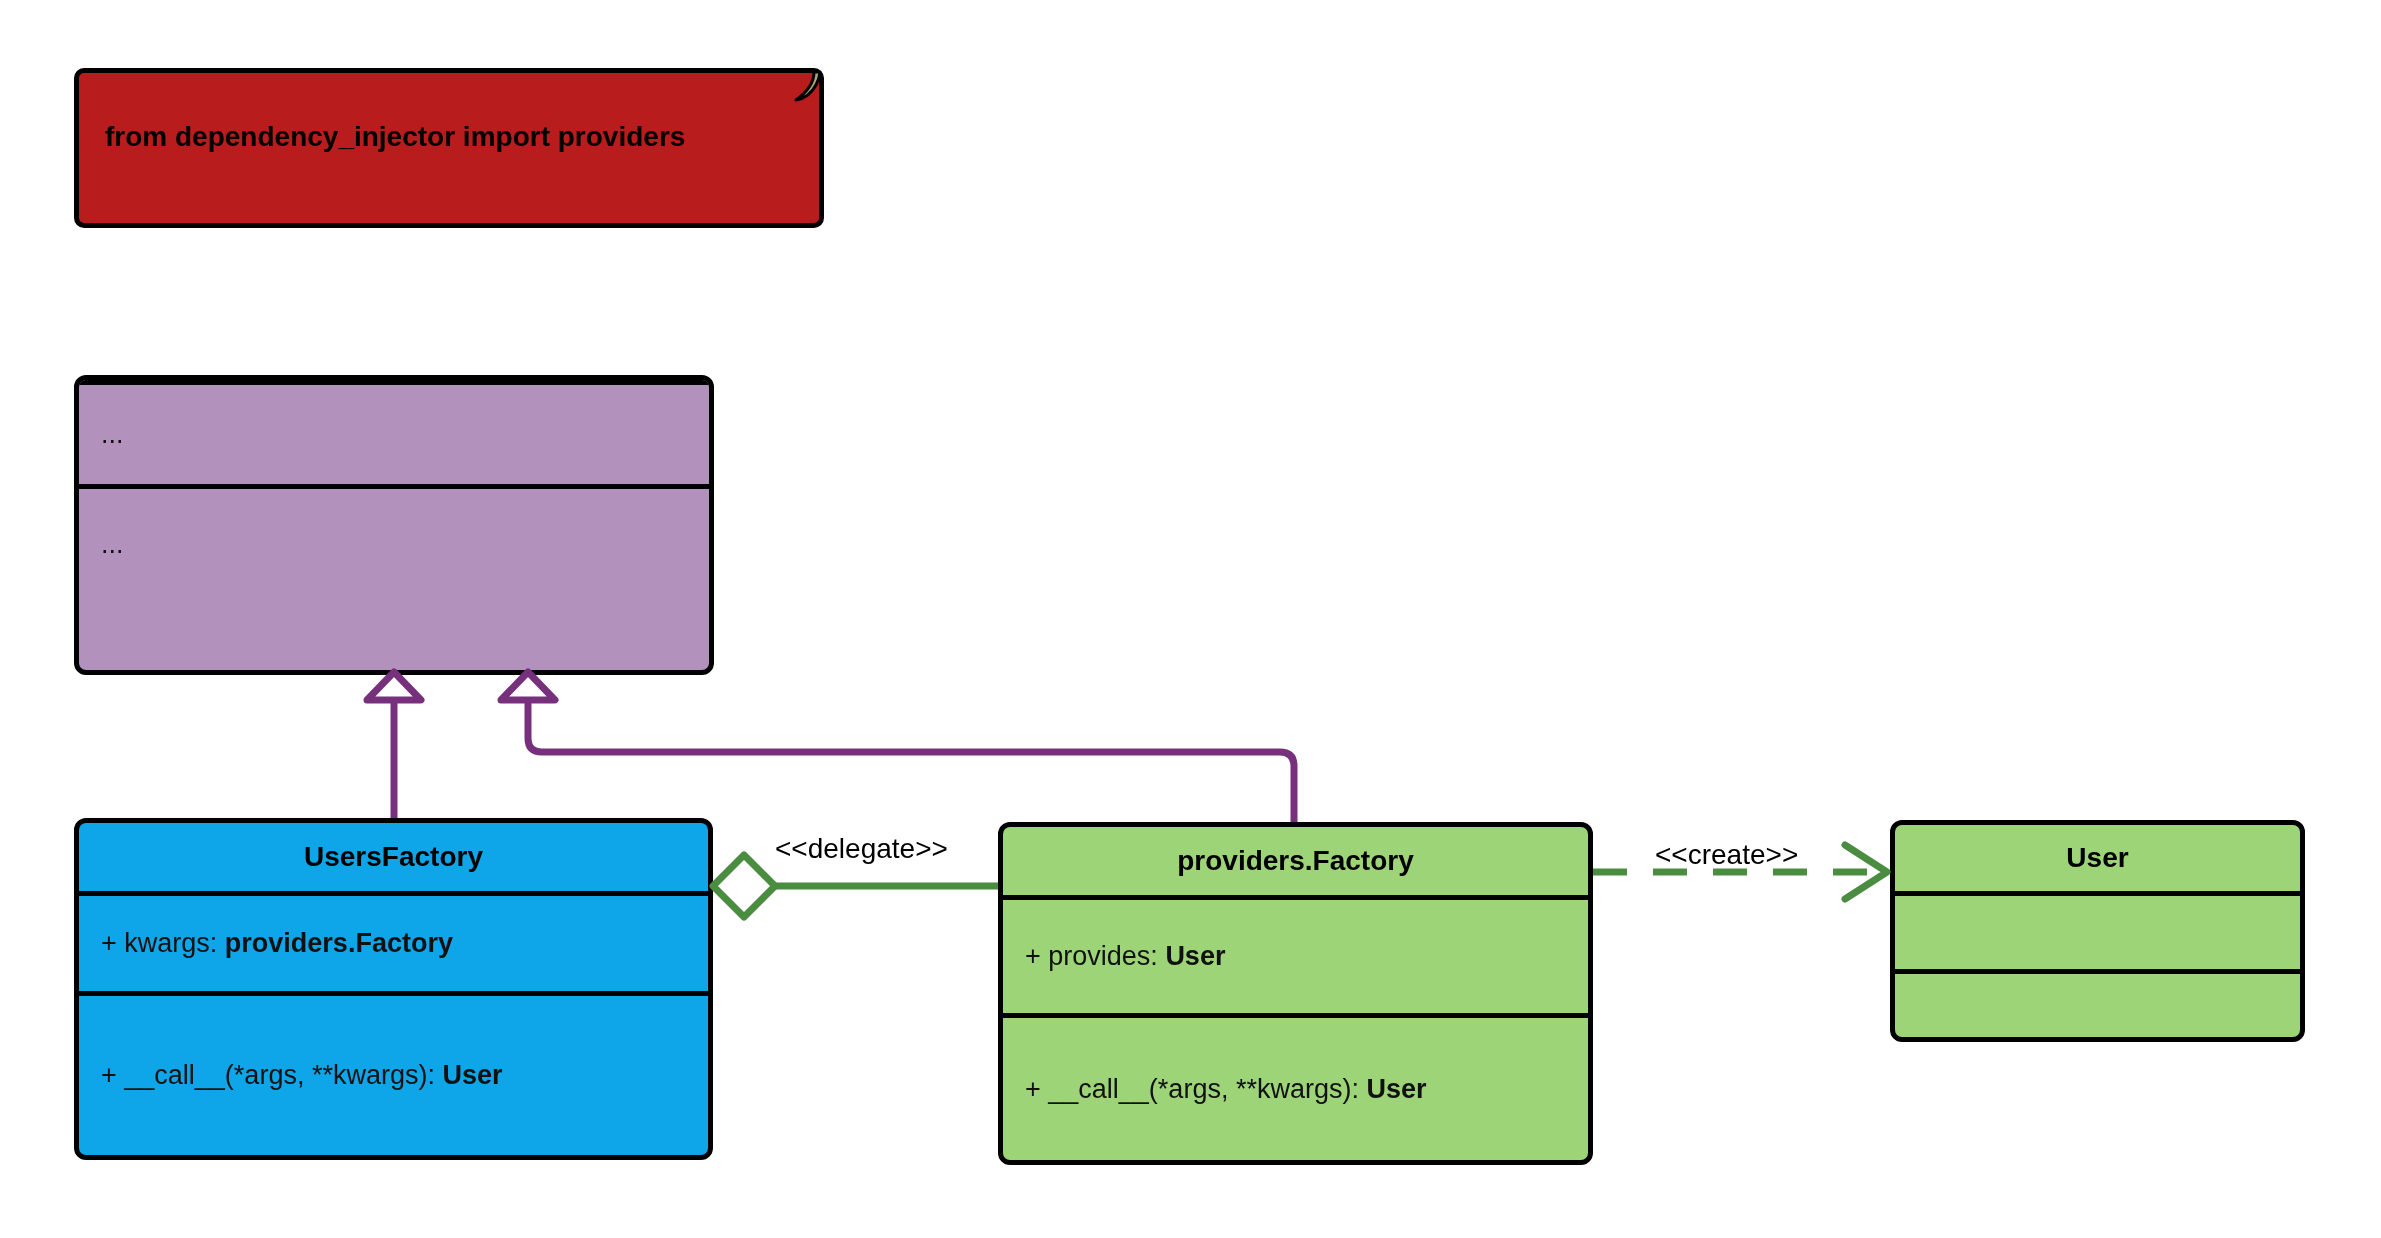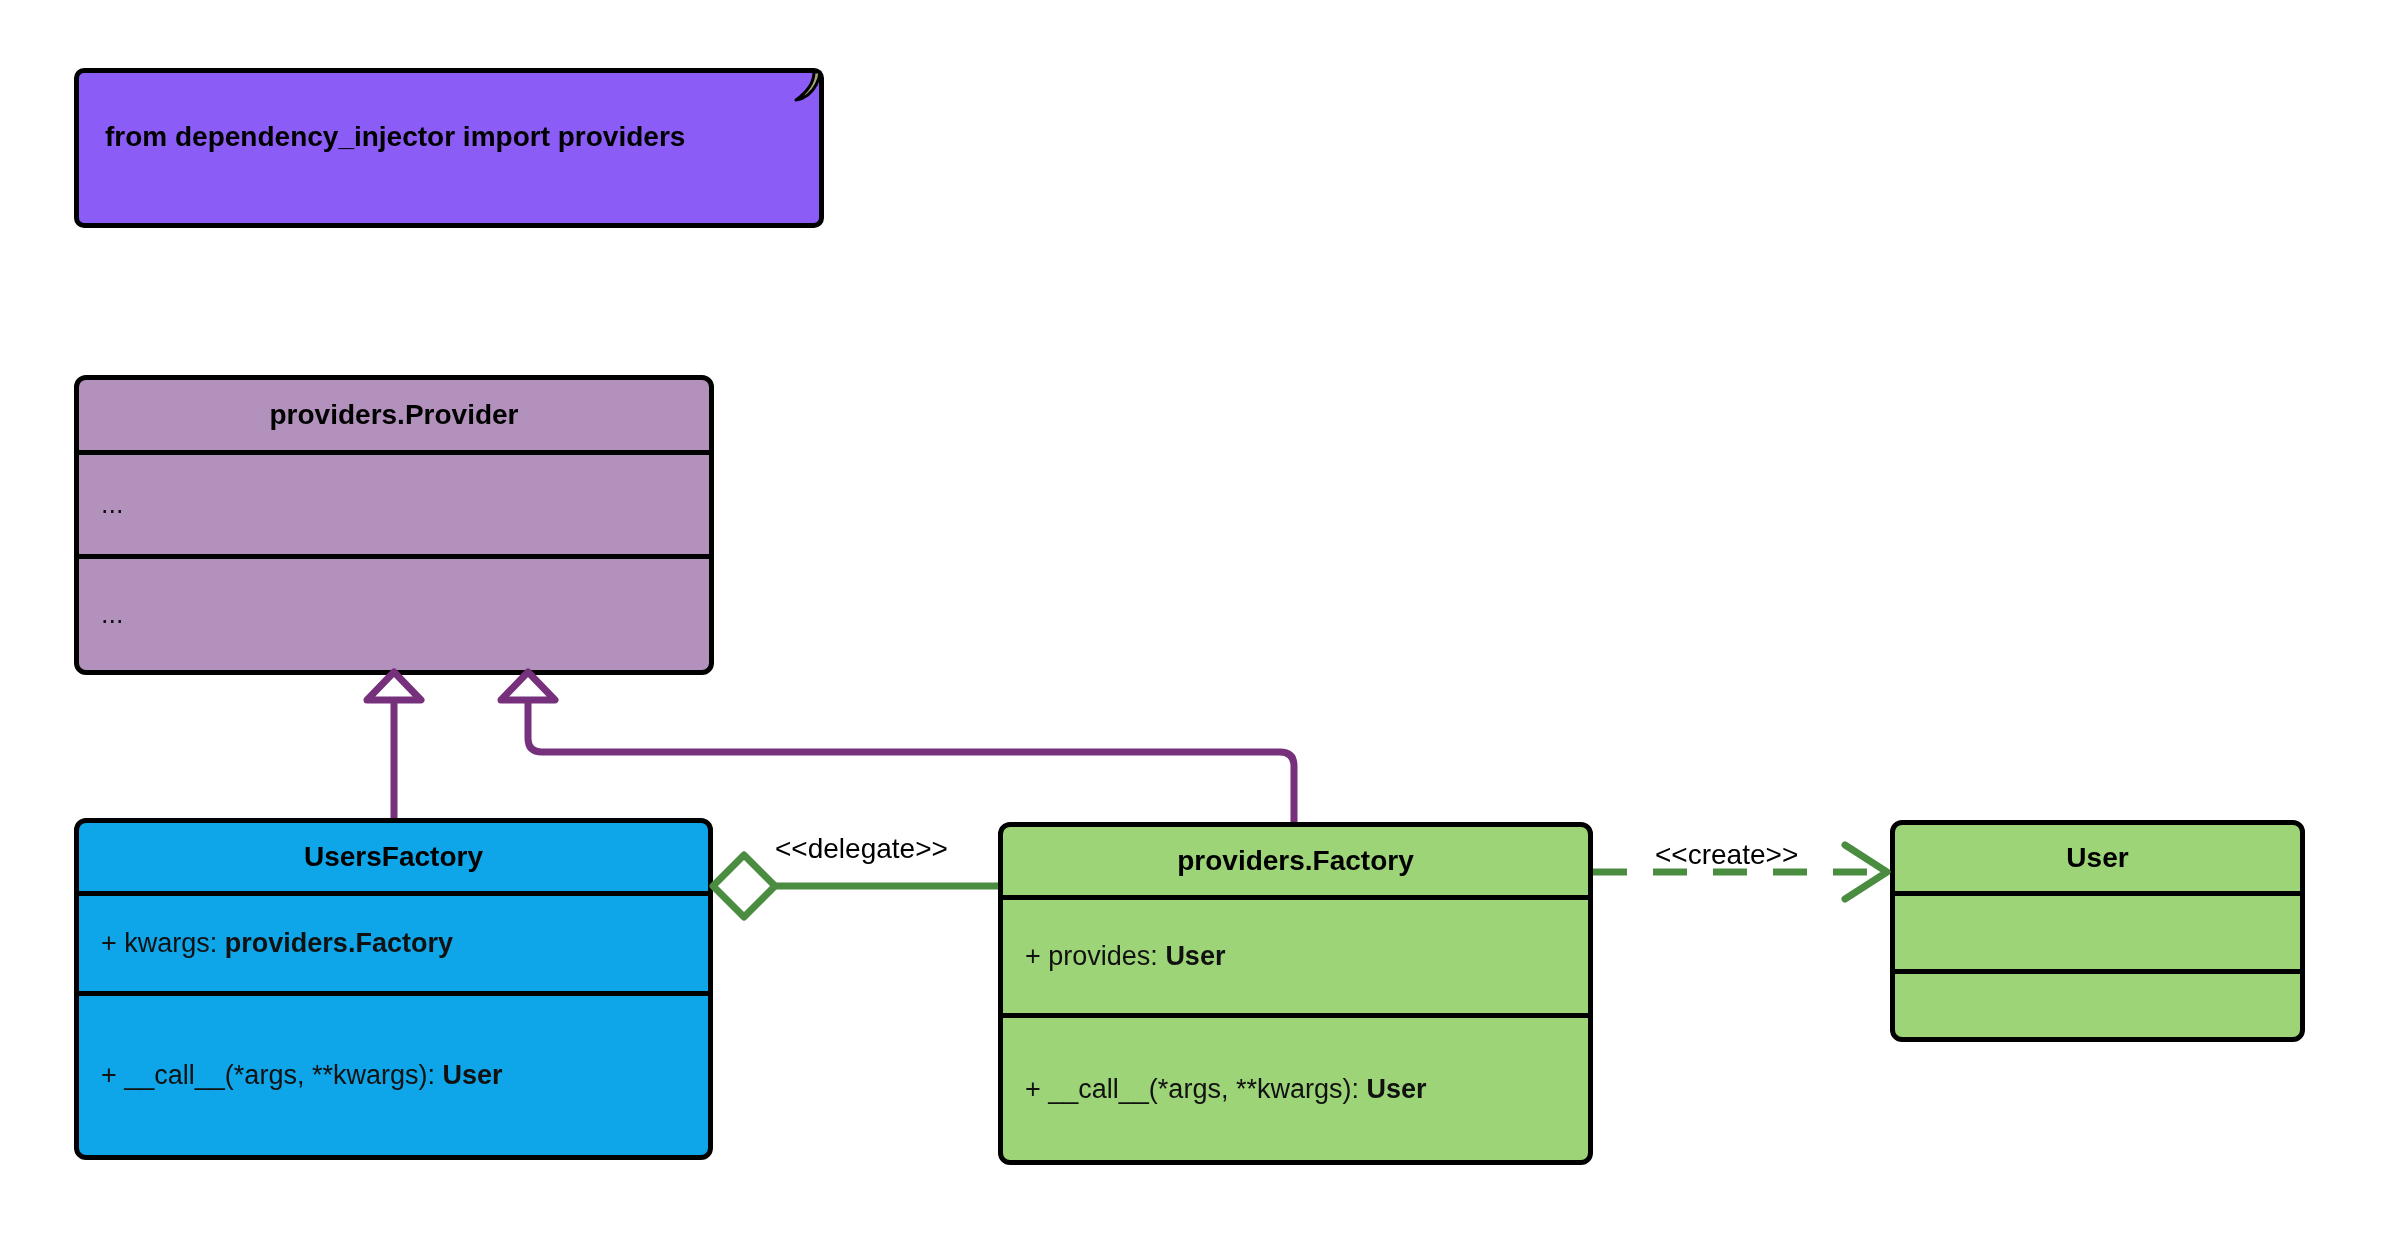--- a/index.html
+++ b/index.html
@@ -12,21 +12,21 @@
            border-radius:12px;overflow:hidden;background:#ffffff;}
   .uml-title{display:flex;align-items:center;justify-content:center;
              font-weight:bold;font-size:28px;color:#000000;text-align:center;
              box-sizing:border-box;}
   .uml-compartment{display:flex;align-items:center;box-sizing:border-box;
                    border-top:5px solid #000000;font-size:27px;color:#111111;
                    padding-left:22px;}
   .uml-compartment .bold{font-weight:bold;}
 
   
-  .note{position:absolute;box-sizing:border-box;background:#8b5cf6;
+  .note{position:absolute;box-sizing:border-box;background:#b91c1c;
         border:5px solid #000000;border-radius:10px;}
   .note-text{position:absolute;left:26px;top:48px;font-size:28px;
              font-weight:bold;color:#000000;white-space:nowrap;}
   .note-fold{position:absolute;right:-3px;top:-3px;width:42px;height:44px;}
 
   
   .conn-label{position:absolute;font-size:28px;color:#000000;white-space:nowrap;}
 
   svg.overlay{position:absolute;left:0;top:0;width:2381px;height:1238px;
               pointer-events:none;}
@@ -37,21 +37,20 @@
 <div id="canvas">
 
   <div class="note" style="left:74px;top:68px;width:750px;height:160px;">
     <span class="note-text">from dependency_injector import providers</span>
     <svg class="note-fold" viewBox="0 0 42 44">
       <path d="M 40 2 C 40 2 38 26 16 30 C 30 20 34 10 34 2 Z" fill="#a8a878" stroke="#000000" stroke-width="3" stroke-linejoin="round"></path>
     </svg>
   </div>
 
   <div class="uml-box" style="left:74px;top:375px;width:640px;height:300px;background:#b292bd;">
-    <div class="uml-title" style="height:70px;">providers.Provider</div>
     <div class="uml-compartment" style="height:104px;">...</div>
     <div class="uml-compartment" style="height:116px;">...</div>
   </div>
 
   <div class="uml-box" style="left:74px;top:818px;width:639px;height:342px;background:#0ea5e9;">
     <div class="uml-title" style="height:68px;">UsersFactory</div>
     <div class="uml-compartment" style="height:100px;">
       <span>+</span>&nbsp;<span>kwargs:</span>&nbsp;<span class="bold">providers.Factory</span>
     </div>
     <div class="uml-compartment" style="height:164px;">

